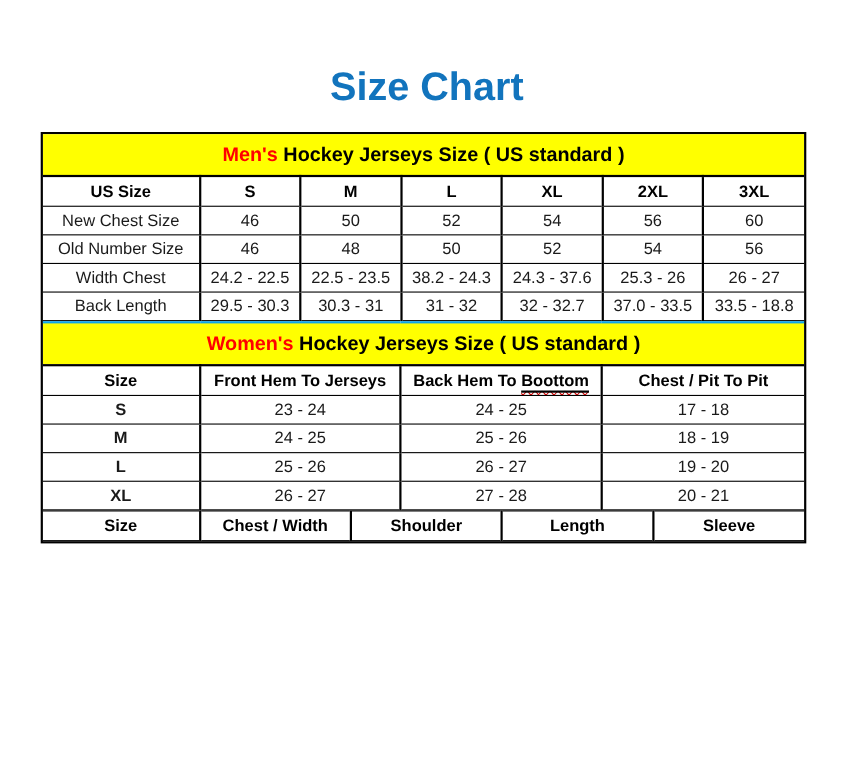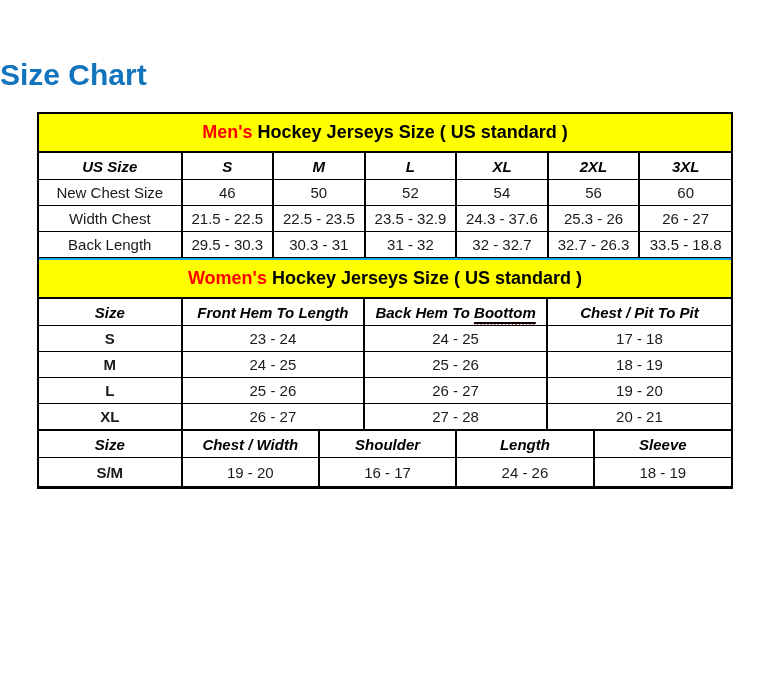--- a/index.html
+++ b/index.html
@@ -5,22 +5,22 @@
   html, body { margin: 0; padding: 0; background: #ffffff; }
   body {
     width: 776px; height: 692px;
     font-family: "Liberation Sans", sans-serif;
     color: #1a1a1a;
     overflow: hidden;
   }
   .page-title {
     margin: 58px 0 20px 0;
     width: 776px;
-    text-align: left;
-    font-size: 30px;
+    text-align: center;
+    font-size: 36px;
     font-weight: bold;
     color: #1274BD;
     letter-spacing: 0px;
   }
   .chart-wrap {
     margin-left: 37px;
     width: 692px;
     border: 2px solid #000;
   }
   table.size-table {
@@ -51,21 +51,20 @@
     font-weight: bold;
     color: #000;
   }
   #mens-table .section-header-row th { border-top: 0; }
   .accent { color: #FF0000; }
 
   .col-header-row th {
     height: 26px;
     font-weight: bold;
     color: #000;
-    font-style: italic;
   }
   .data-row td, .data-row th { height: 25px; font-weight: normal; }
   .data-row th.row-label-bold { font-weight: bold; }
   #youth-table .data-row td, #youth-table .data-row th { height: 28px; }
 
   .wavy {
     text-decoration-line: underline;
     text-decoration-style: wavy;
     text-decoration-color: #CC0000;
     text-decoration-thickness: 1px;
@@ -113,54 +112,63 @@
       <tr class="data-row">
         <th>New Chest Size</th>
         <td>46</td>
         <td>50</td>
         <td>52</td>
         <td>54</td>
         <td>56</td>
         <td>60</td>
       </tr>
       <tr class="data-row">
+        <th>Old Number Size</th>
+        <td>46</td>
+        <td>48</td>
+        <td>50</td>
+        <td>52</td>
+        <td>54</td>
+        <td>56</td>
+      </tr>
+      <tr class="data-row">
         <th>Width Chest</th>
-        <td>21.5 - 22.5</td>
+        <td>24.2 - 22.5</td>
         <td>22.5 - 23.5</td>
-        <td>23.5 - 32.9</td>
+        <td>38.2 - 24.3</td>
         <td>24.3 - 37.6</td>
         <td>25.3 - 26</td>
         <td>26 - 27</td>
       </tr>
       <tr class="data-row">
         <th>Back Length</th>
         <td>29.5 - 30.3</td>
         <td>30.3 - 31</td>
         <td>31 - 32</td>
         <td>32 - 32.7</td>
-        <td>32.7 - 26.3</td>
+        <td>37.0 - 33.5</td>
         <td>33.5 - 18.8</td>
       </tr>
     </tbody>
   </table>
 
   <table class="size-table" id="womens-table">
     <colgroup>
       <col style="width:20.6%">
         <col style="width:26.4%">
         <col style="width:26.4%">
         <col style="width:26.6%">
     </colgroup>
     <thead>
       <tr class="section-header-row">
         <th colspan="4"><span class="accent">Women's</span><span> Hockey Jerseys Size ( US standard )</span></th>
       </tr>
       <tr class="col-header-row">
         <th>Size</th>
-        <th>Front Hem To Length</th>
+        <th>Front Hem To Jerseys</th>
         <th><span>Back Hem To </span><span class="wavy"><span class="solid-underline">Boottom</span></span></th>
         <th>Chest / Pit To Pit</th>
       </tr>
     </thead>
     <tbody>
       <tr class="data-row">
         <th class="row-label-bold">S</th>
         <td>23 - 24</td>
         <td>24 - 25</td>
         <td>17 - 18</td>
@@ -197,23 +205,16 @@
     <thead>
       <tr class="col-header-row">
         <th>Size</th>
         <th>Chest / Width</th>
         <th>Shoulder</th>
         <th>Length</th>
         <th>Sleeve</th>
       </tr>
     </thead>
     <tbody>
-      <tr class="data-row">
-        <th class="row-label-bold">S/M</th>
-        <td>19 - 20</td>
-        <td>16 - 17</td>
-        <td>24 - 26</td>
-        <td>18 - 19</td>
-      </tr>
     </tbody>
   </table>
 
 </div>
 
 </body></html>

